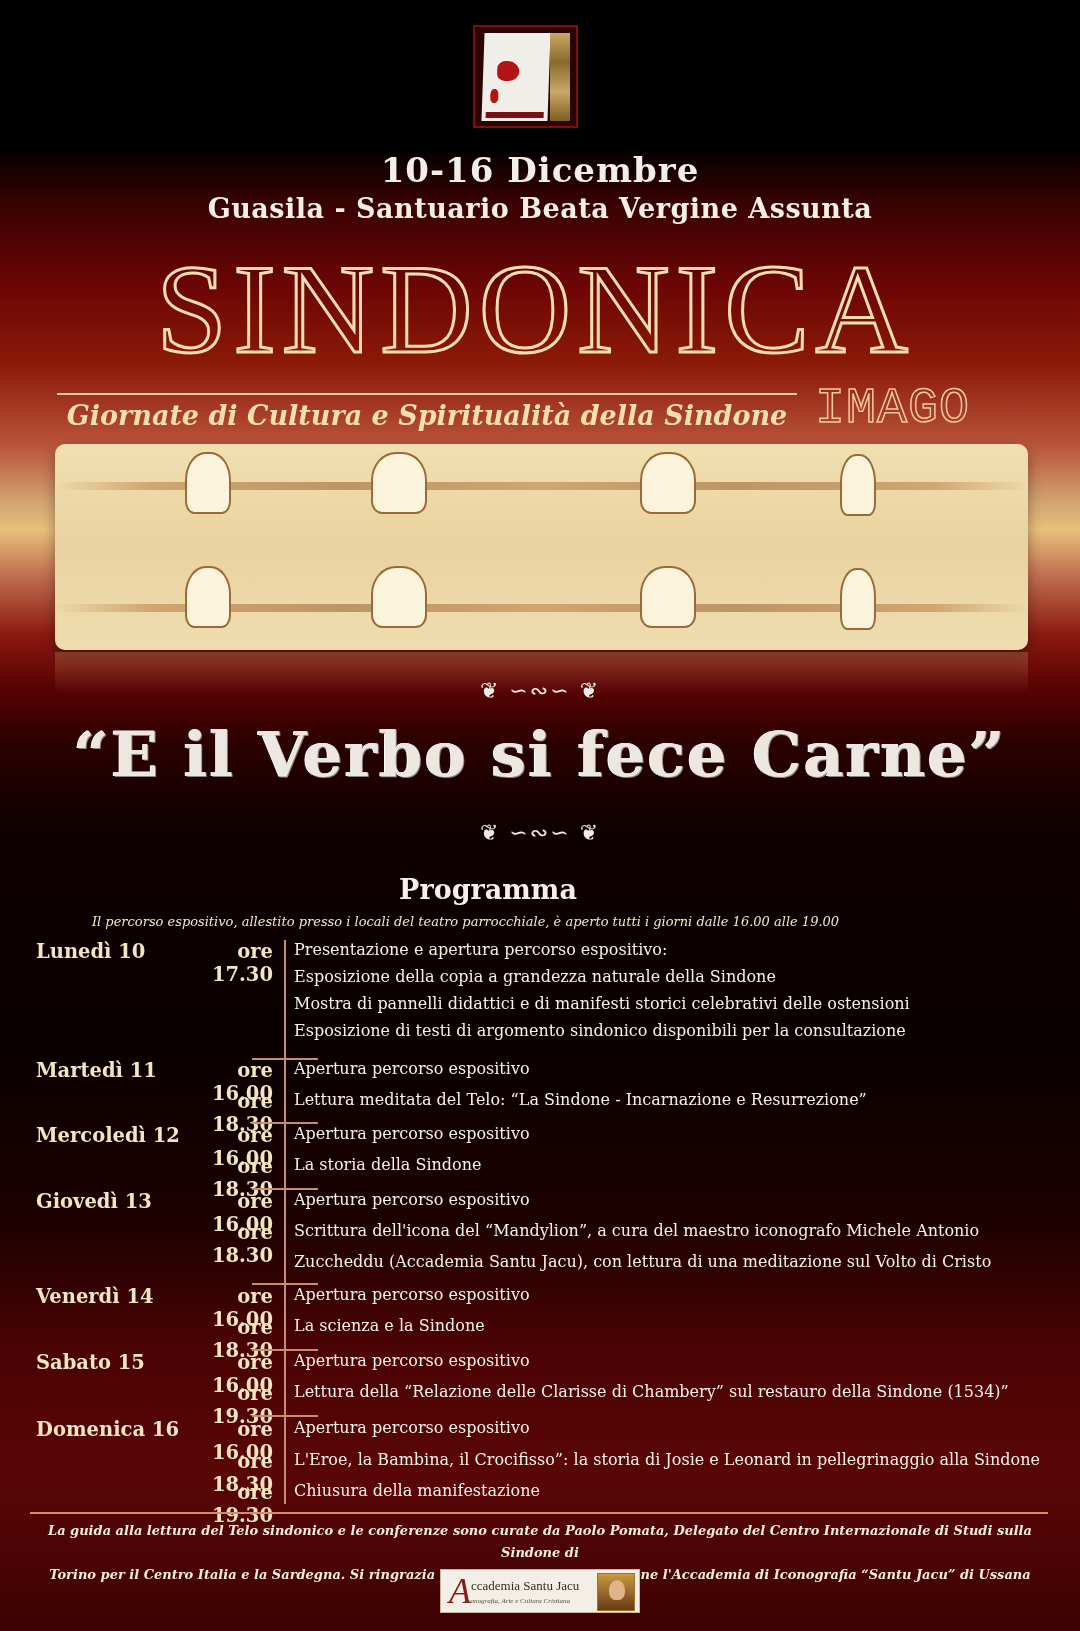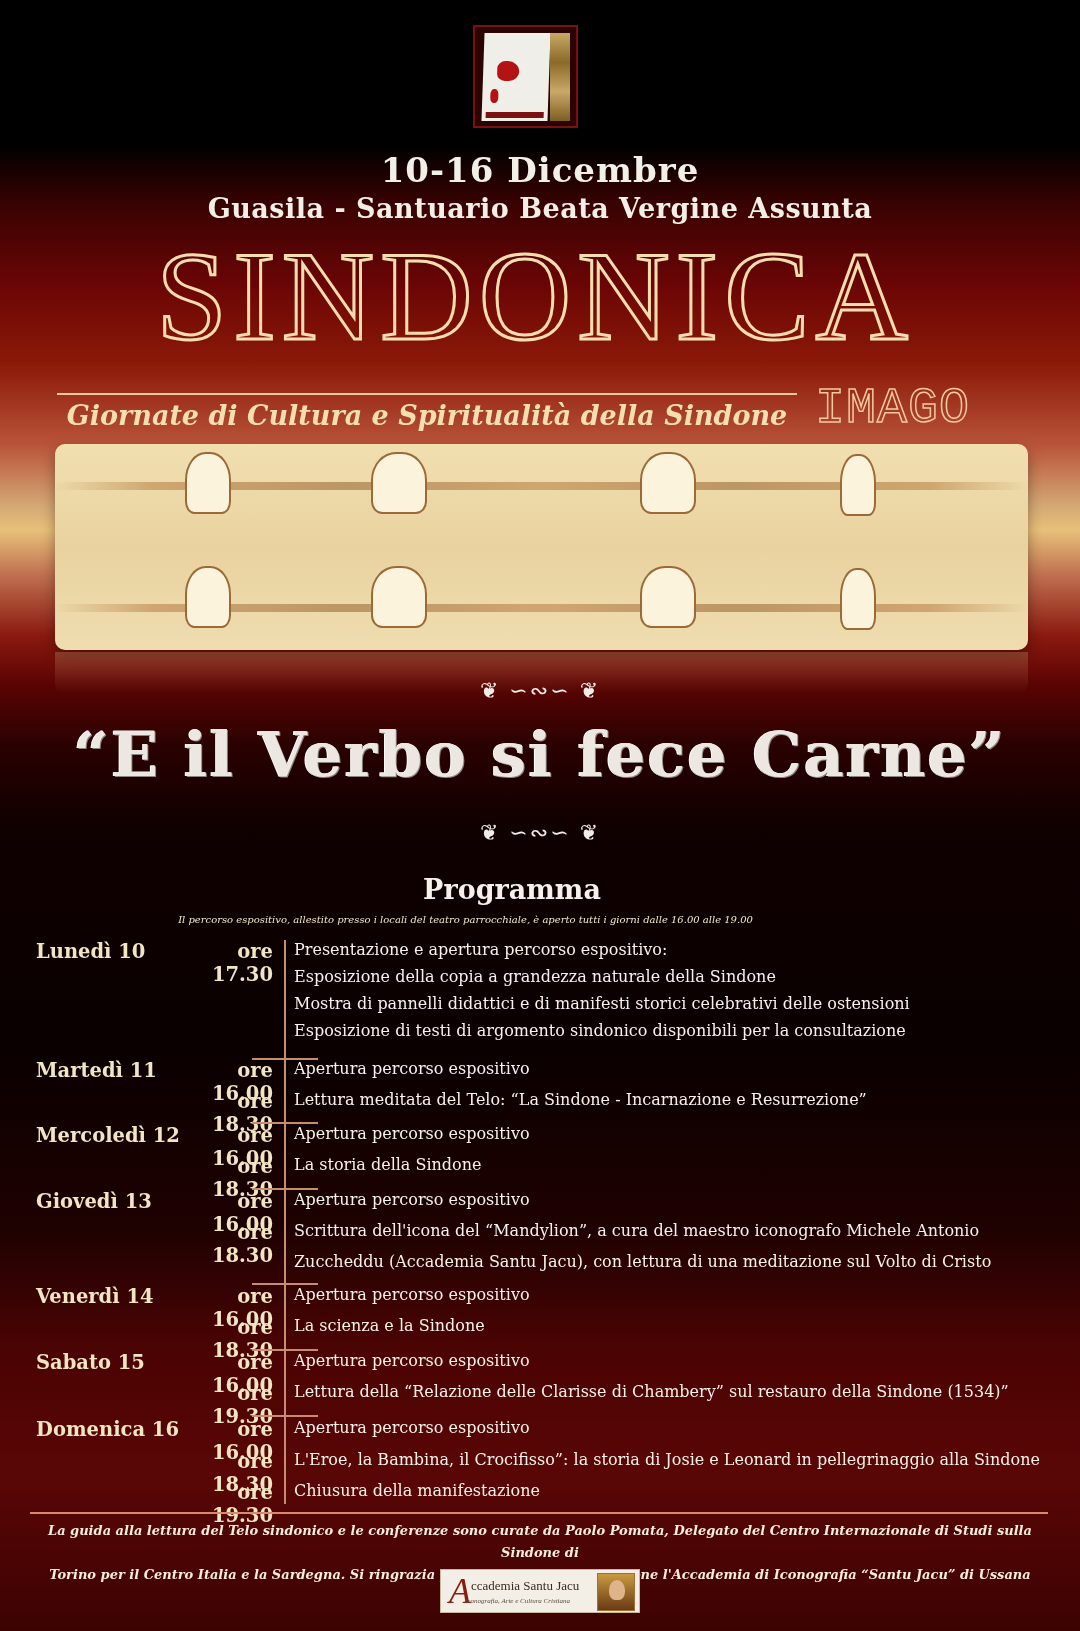--- a/index.html
+++ b/index.html
@@ -13,38 +13,38 @@
     .logo .map .sar { position: absolute; left: 8px; top: 56px; width: 8px; height: 14px; background: #b31313; border-radius: 40%; }
     .logo .map .cap { position: absolute; left: 4px; bottom: 3px; width: 58px; height: 6px; background: #7a1010; }
     .logo .strip { position: absolute; right: 6px; top: 6px; width: 20px; height: 88px; background: linear-gradient(#c9a864,#8a6a2a,#caa867,#7d5e22); }
 
     .poster { position: absolute; left: 0; top: 145px; width: 1080px; height: 1486px;
       background: linear-gradient(to bottom, #000 0px, #3a0202 60px, #6b0505 140px, #8c1a08 220px, #b9543a 300px, #d4a774 360px, #e8c07a 385px, #c07050 430px, #8b1a10 490px, #5a0303 540px, #2a0101 600px, #100000 680px, #0a0000 900px, #1e0101 1080px, #4a0303 1200px, #5a0606 1330px, #3c0202 1486px); }
 
     .date { position: absolute; top: 150px; left: 0; width: 1080px; text-align: center; font-size: 34px; font-weight: bold; color: #f2efe6; letter-spacing: 1px; }
     .place { position: absolute; top: 193px; left: 0; width: 1080px; text-align: center; font-size: 27px; font-weight: bold; color: #f2efe6; letter-spacing: 0.5px; }
 
-    .title { position: absolute; top: 232px; left: 55px; width: 960px; text-align: center; font-family: "Liberation Serif", serif; font-size: 128px; letter-spacing: 6px; color: transparent; -webkit-text-stroke: 3px #f6ddb0; line-height: 1; }
+    .title { position: absolute; top: 245px; left: 55px; width: 960px; text-align: center; font-family: "Liberation Serif", serif; font-size: 128px; letter-spacing: 6px; color: transparent; -webkit-text-stroke: 3px #f6ddb0; line-height: 1; }
     .subtitle-rule { position: absolute; top: 393px; left: 57px; width: 740px; height: 2px; background: #f0c9a2; }
     .subtitle { position: absolute; top: 400px; left: 57px; width: 740px; text-align: center; font-size: 27px; font-weight: bold; font-style: italic; color: #f4dfb0; }
     .imago { position: absolute; top: 380px; left: 815px; font-family: Liberation Mono, monospace; font-size: 50px; color: transparent; -webkit-text-stroke: 1.5px #f3c9a0; letter-spacing: 1px; }
 
     .shroud { position: absolute; top: 444px; left: 55px; width: 973px; height: 206px; border-radius: 10px; overflow: hidden;
       background: linear-gradient(to bottom, #f1dfb0, #e9d29f 50%, #efddb0); box-shadow: 0 6px 14px rgba(0,0,0,0.35); }
     .shroud .band { position: absolute; left: 0; width: 100%; height: 8px; background: linear-gradient(to right, transparent, #b8844a 10%, #9a6a38 30%, #b8844a 50%, #9a6a38 70%, #b8844a 90%, transparent); opacity: 0.6; }
     .shroud .patch { position: absolute; width: 46px; height: 62px; background: #fbf3dc; border: 2px solid #9b6a38; border-radius: 45% 45% 20% 20%; }
     .reflection { position: absolute; top: 652px; left: 55px; width: 973px; height: 42px; border-radius: 0 0 10px 10px; background: linear-gradient(to bottom, rgba(230,190,130,0.25), rgba(230,190,130,0)); }
 
     .ornament { position: absolute; left: 430px; width: 220px; height: 28px; text-align: center; font-size: 22px; color: #f1ede6; letter-spacing: 2px; }
     .ornament.top { top: 678px; }
     .ornament.bottom { top: 820px; }
     .quote { position: absolute; top: 718px; left: 0; width: 1080px; text-align: center; font-family: "DejaVu Serif", serif; font-size: 62px; font-weight: bold; color: #ece7e0; letter-spacing: 2px; text-shadow: 1px 1px 0 #8a8480, -1px 0 0 #fff; }
 
-    .prog-title { position: absolute; top: 874px; left: 0; width: 976px; text-align: center; font-size: 27px; font-weight: bold; color: #f5f1ea; margin-left: 24px; }
-    .prog-note { position: absolute; top: 914px; left: 0; width: 931px; text-align: center; font-size: 10px; color: #f3e8c9; font-style: italic; }
+    .prog-title { position: absolute; top: 874px; left: 0; width: 976px; text-align: center; font-size: 27px; font-weight: bold; color: #f5f1ea; }
+    .prog-note { position: absolute; top: 914px; left: 0; width: 931px; text-align: center; font-size: 13px; color: #f3e8c9; font-style: italic; }
     .vline { position: absolute; left: 284px; top: 940px; width: 2px; height: 564px; background: #c58e6d; }
     .row { position: absolute; left: 0; width: 1080px; height: 30px; }
     .row .day { position: absolute; left: 36px; font-size: 19.5px; font-weight: bold; color: #f2e5c2; }
     .row .time { position: absolute; left: 170px; width: 103px; text-align: right; font-size: 19.5px; font-weight: bold; color: #f2e5c2; }
     .row .desc { position: absolute; left: 294px; font-size: 16px; color: #f6f2ea; white-space: nowrap; }
     .cross { position: absolute; left: 252px; width: 66px; height: 2px; background: #c58e6d; }
 
     .bottom-rule { position: absolute; top: 1512px; left: 30px; width: 1018px; height: 2px; background: #d98a6a; }
     .credits { position: absolute; top: 1520px; left: 40px; width: 1000px; text-align: center; font-size: 13px; font-style: italic; font-weight: bold; color: #f6eddd; line-height: 22px; }
 

